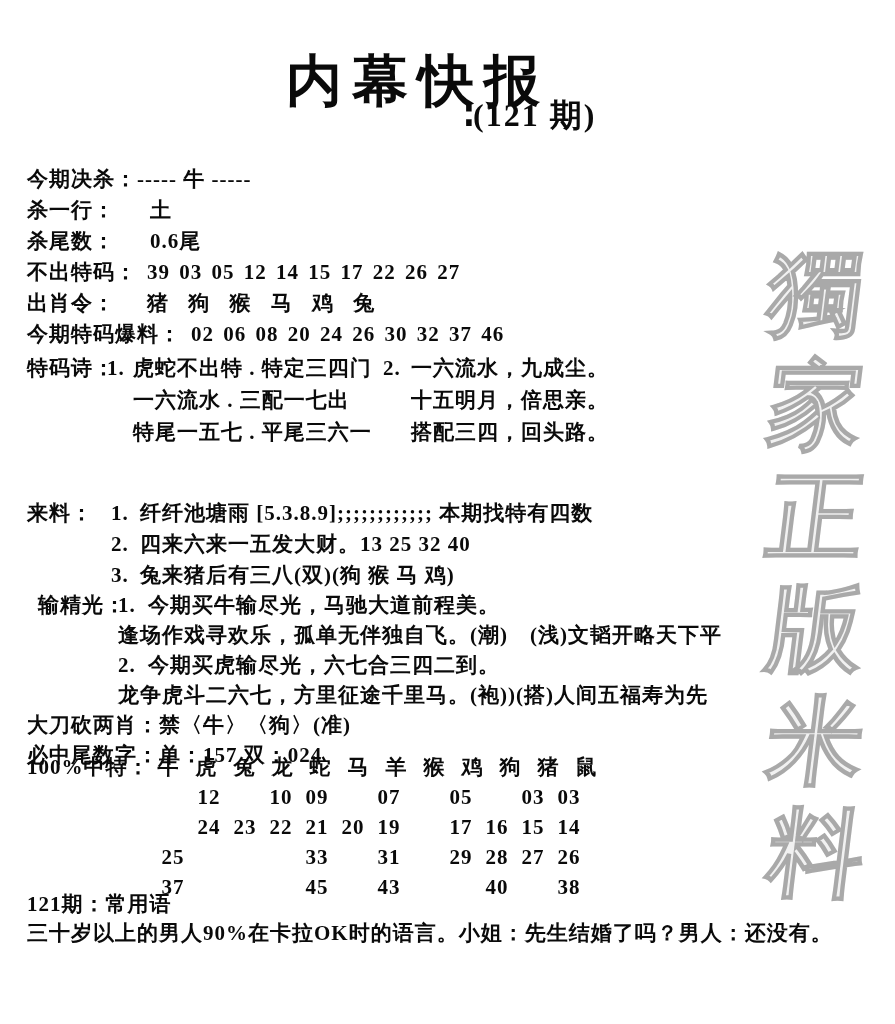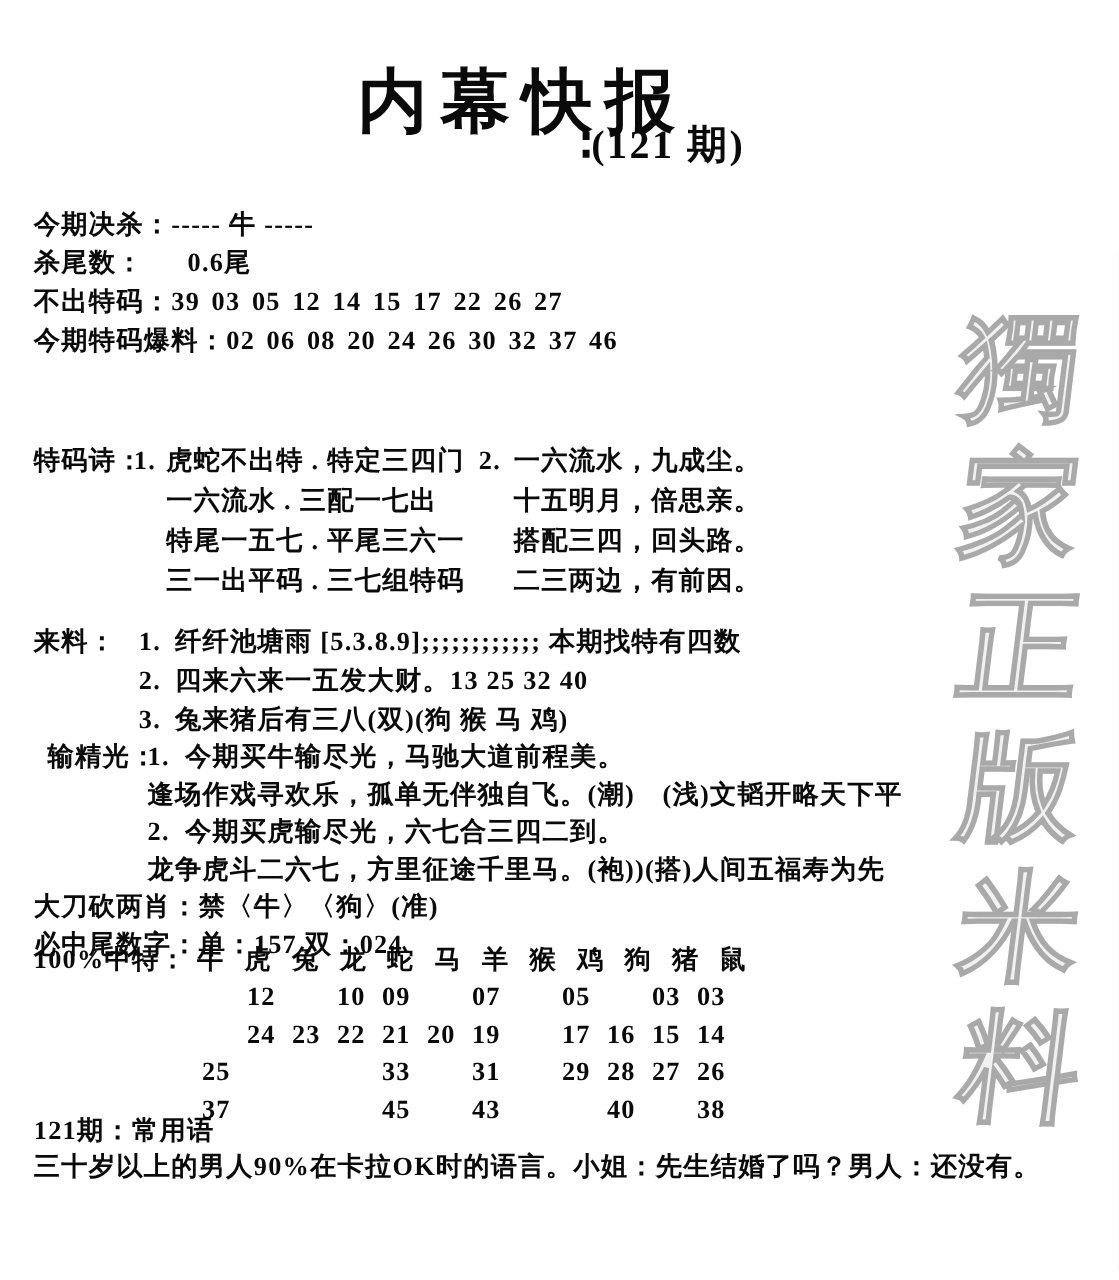--- a/index.html
+++ b/index.html
@@ -35,21 +35,21 @@
   #issue{
     position:absolute;left:460px;top:94px;
     font-size:32px;letter-spacing:2px;white-space:nowrap;
   }
   .block{position:absolute;left:0;right:0;padding-left:27px;font-size:21px;letter-spacing:1px;white-space:nowrap;}
   .line{line-height:31px;}
   .lbl{display:inline-block;}
   .lw0{min-width:110px;} .lw1{min-width:123px;} .lw2{min-width:123px;}
   .lw3{min-width:108px;} .lw4{min-width:120px;} .lw5{min-width:148px;}
   .ws-wide{word-spacing:13px;}
-  .ws-num{word-spacing:3px;}
+  .ws-num{word-spacing:3px;margin-left:10px;}
 
   #kill{top:164px;}
   #poem{top:352px;}
   #poem .line{line-height:32px;}
   .p-lbl{display:inline-block;width:80px;}
   .p-no{display:inline-block;width:26px;}
   .p-c1{display:inline-block;width:250px;}
   .p-no2{display:inline-block;width:28px;}
 
   #incoming{top:498px;}
@@ -91,42 +91,45 @@
   <div class="content">
 
     <div id="title">内幕快报</div>
     <div id="issue">∶(121 期)</div>
 
     <div id="kill" class="block">
       <div class="line">
         <span class="lbl lw0">今期决杀：</span><span>----- 牛 -----</span>
       </div>
       <div class="line">
+        <span class="lbl lw1">杀一行：</span><span>土</span>
+      </div>
+      <div class="line">
         <span class="lbl lw2">杀尾数：</span><span>0.6尾</span>
       </div>
       <div class="line">
         <span class="lbl lw3">不出特码：</span><span class="ws-num">39 03 05 12 14 15 17 22 26 27</span>
       </div>
       <div class="line">
+        <span class="lbl lw4">出肖令：</span><span class="ws-wide">猪 狗 猴 马 鸡 兔</span>
+      </div>
+      <div class="line">
         <span class="lbl lw5">今期特码爆料：</span><span class="ws-num">02 06 08 20 24 26 30 32 37 46</span>
       </div>
     </div>
 
     <div id="poem" class="block">
       <div class="line">
         <span class="p-lbl">特码诗：</span><span class="p-no">1.</span><span class="p-c1">虎蛇不出特 . 特定三四门</span><span class="p-no2">2.</span><span>一六流水，九成尘。</span>
       </div>
       <div class="line">
         <span class="p-lbl"></span><span class="p-no"></span><span class="p-c1">一六流水 . 三配一七出</span><span class="p-no2"></span><span>十五明月，倍思亲。</span>
       </div>
       <div class="line">
         <span class="p-lbl"></span><span class="p-no"></span><span class="p-c1">特尾一五七 . 平尾三六一</span><span class="p-no2"></span><span>搭配三四，回头路。</span>
-      </div>
-      <div class="line">
-        <span class="p-lbl"></span><span class="p-no"></span><span class="p-c1">三一出平码 . 三七组特码</span><span class="p-no2"></span><span>二三两边，有前因。</span>
       </div>
     </div>
 
     <div id="incoming" class="block">
       <div class="line">
         <span class="i-lbl">来料：</span><span class="i-no">1.</span><span>纤纤池塘雨 [5.3.8.9];;;;;;;;;;;; 本期找特有四数</span>
       </div>
       <div class="line">
         <span class="i-lbl"></span><span class="i-no">2.</span><span>四来六来一五发大财。13 25 32 40</span>
       </div>

